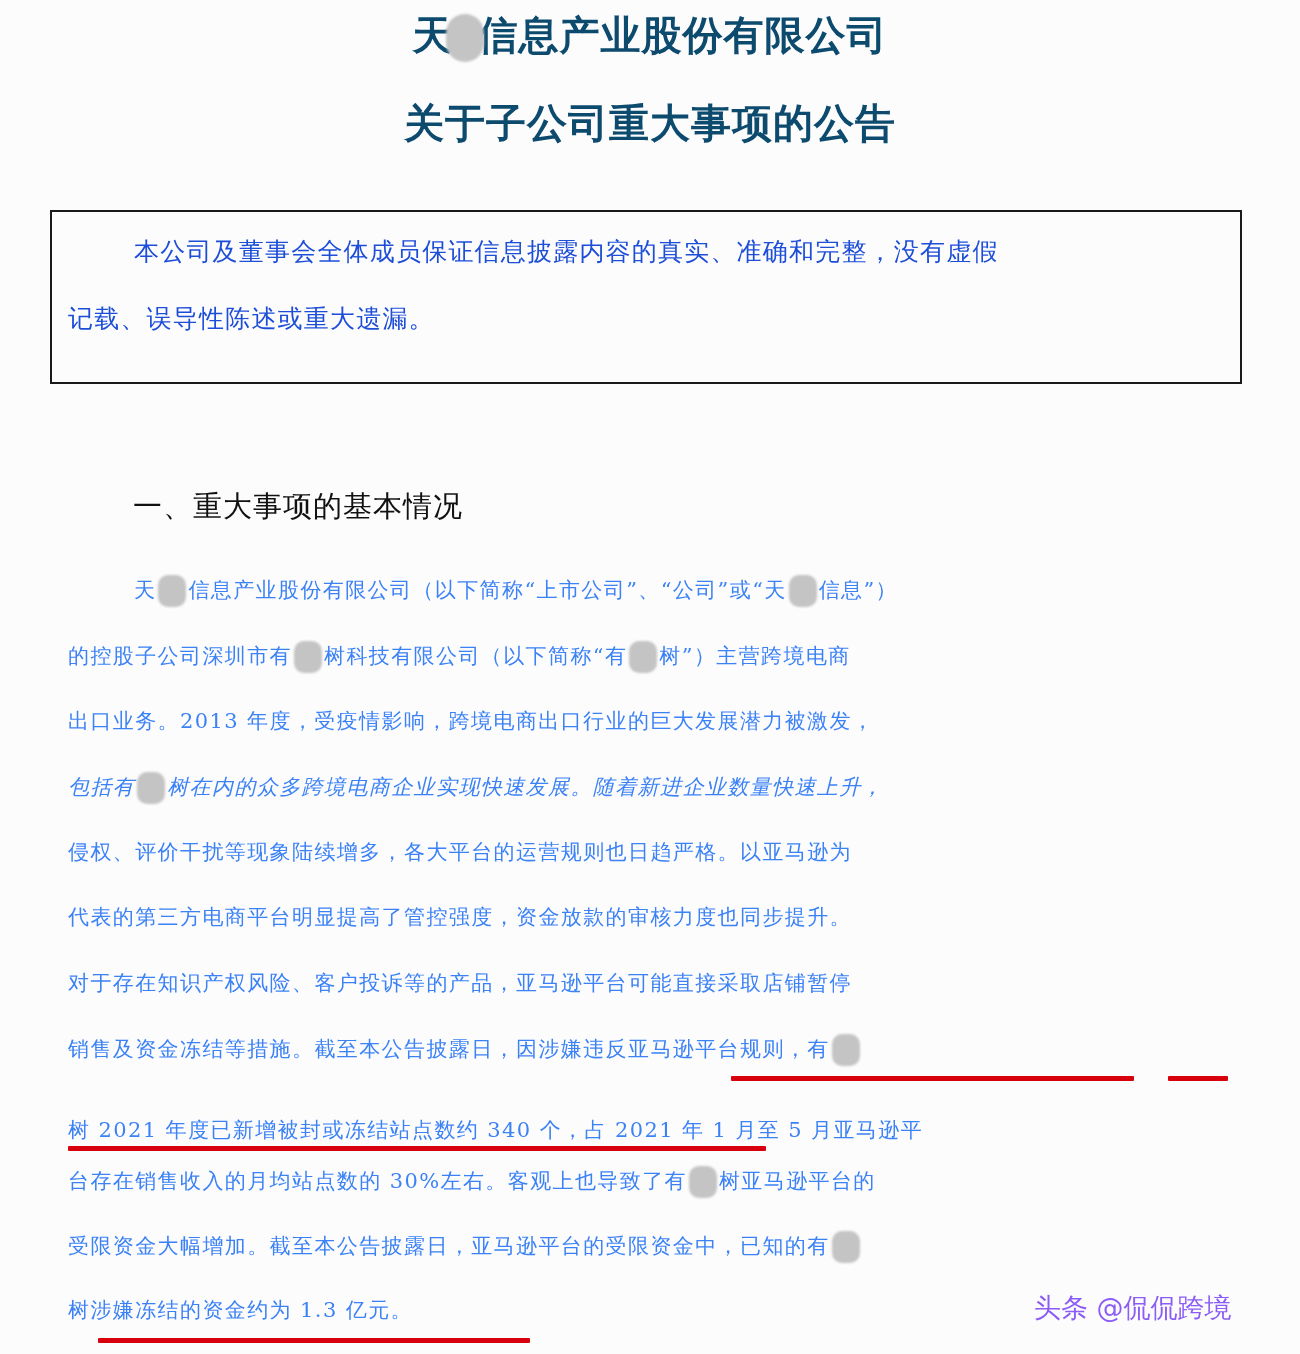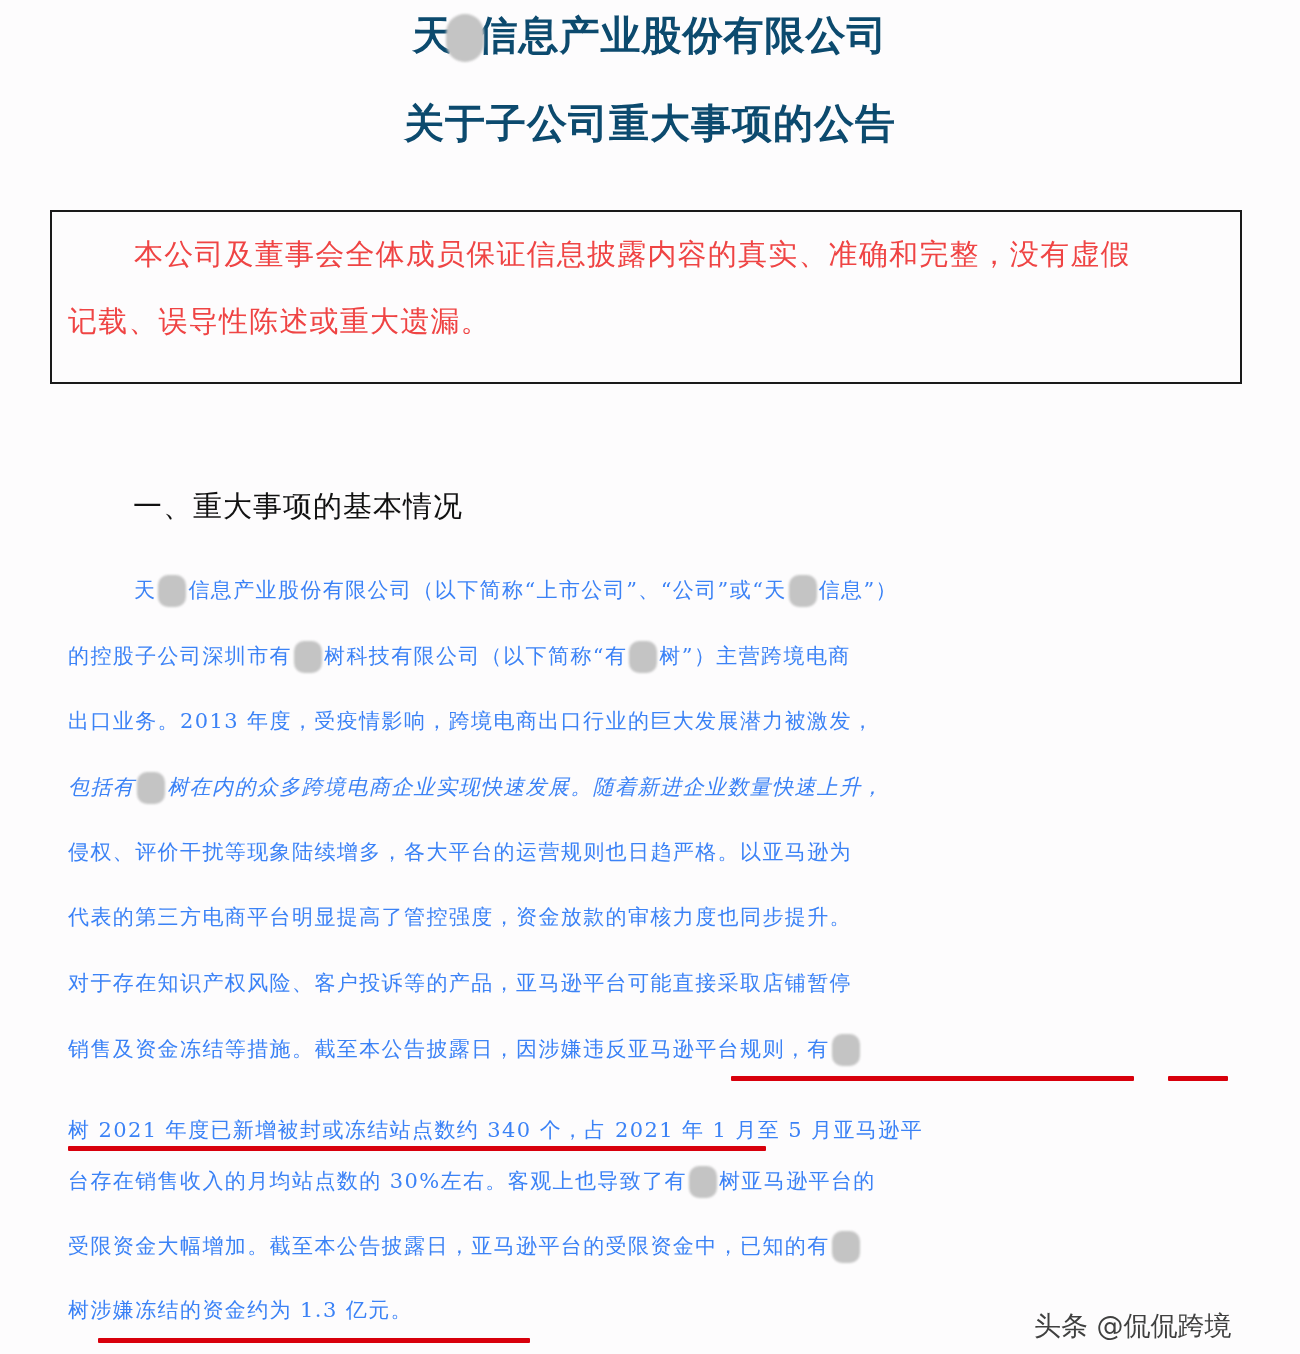--- a/index.html
+++ b/index.html
@@ -45,22 +45,22 @@
       position: absolute;
       left: 50px;
       top: 210px;
       width: 1192px;
       height: 174px;
       border: 2px solid #1a1a1a;
       box-sizing: border-box;
     }
     .notice-line {
       position: absolute;
-      font-size: 29px;
-      color: #ef4444;
+      font-size: 25px;
+      color: #1d4ed8;
       white-space: nowrap;
       letter-spacing: 1.2px;
     }
     .section-heading {
       position: absolute;
       left: 133px;
       top: 487px;
       font-family: "DejaVu Sans", "Liberation Sans", sans-serif;
       font-weight: normal;
       font-size: 29px;
@@ -85,24 +85,23 @@
       height: 5px;
       background: #d8000c;
       border-radius: 1px;
     }
     .watermark {
       position: absolute;
       left: 1034px;
       top: 1290px;
       font-family: "DejaVu Sans", "Liberation Sans", sans-serif;
       font-size: 27px;
-      color: #404040;
+      color: #8b5cf6;
       text-shadow: 0 0 2px #fff, 0 0 2px #fff;
       white-space: nowrap;
-      margin-top: 18px;
     }
   </style>
 </head>
 <body>
 
 <div class="title title-1">
   <span>天</span><span class="blur"></span><span>信息产业股份有限公司</span>
 </div>
 <div class="title title-2">关于子公司重大事项的公告</div>
 

